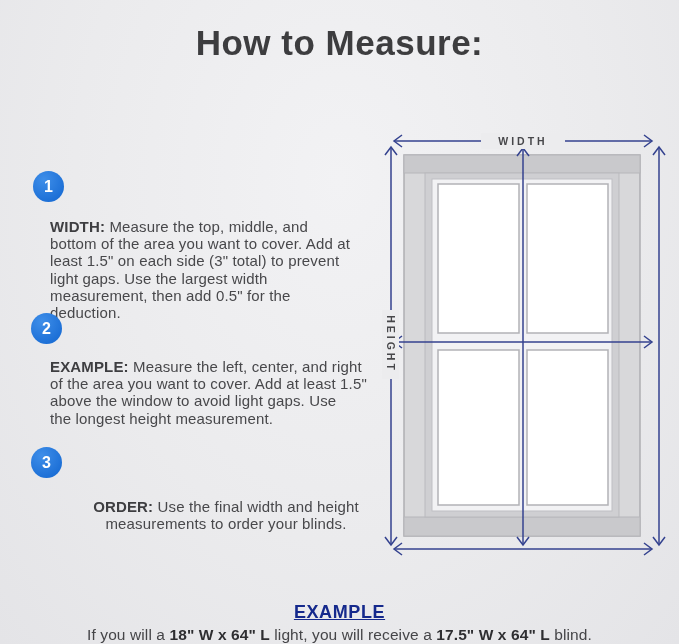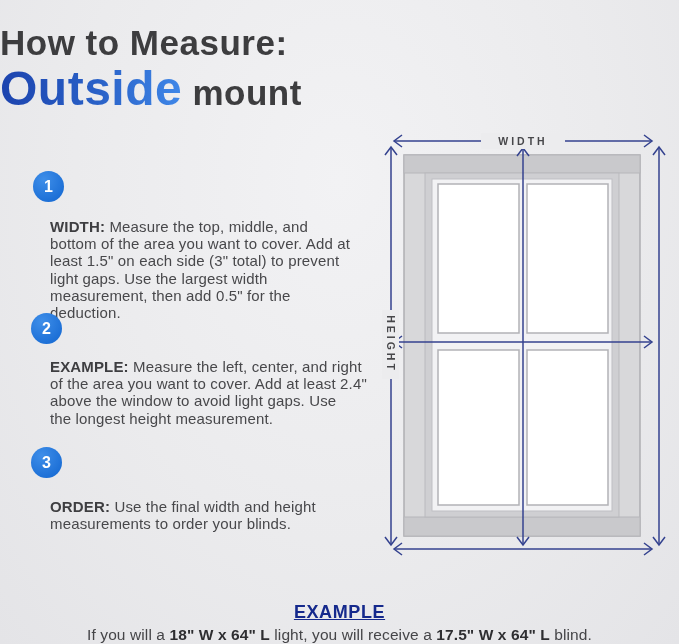--- a/index.html
+++ b/index.html
@@ -2,21 +2,21 @@
 <html><head>
 <meta charset="utf-8">
 <style>
   html,body{margin:0;padding:0;}
   body{
     width:679px;height:644px;position:relative;overflow:hidden;
     font-family:"Liberation Sans",sans-serif;
     background:radial-gradient(ellipse at 50% 28%, #f2f2f4 0%, #ebebed 55%, #e4e4e7 100%);
   }
   
-  .title{position:absolute;top:24px;left:0;width:100%;text-align:left;line-height:1.08;}
+  .title{position:absolute;top:24px;left:0;width:100%;text-align:center;line-height:1.08;}
   .title-line1{font-size:35px;font-weight:700;color:#3d3d3f;letter-spacing:0.5px;}
   .title-line2{margin-top:1px;}
   .title-highlight{
     font-size:48px;font-weight:700;letter-spacing:0.5px;color:#2563d0;
     background:linear-gradient(90deg,#1c43ae 0%,#2a62c8 55%,#3f87e8 100%);
     -webkit-background-clip:text;background-clip:text;
   }
   @supports ((-webkit-background-clip:text) or (background-clip:text)){
     .title-highlight{color:transparent;-webkit-text-fill-color:transparent;}
   }
@@ -32,52 +32,51 @@
   .badge-2{left:31px;top:313px;}
   .badge-3{left:31px;top:447px;}
   .step-text{
     position:absolute;left:38px;width:352px;
     font-size:15px;line-height:17.2px;color:#48484b;letter-spacing:0.15px;
     white-space:pre-line;margin:12px;
   }
   .step-text strong{color:#3e3e41;font-weight:700;}
   .text-1{top:206px;}
   .text-2{top:346px;}
-  .text-3{top:486px;}
+  .text-3{top:486px;text-align:center;}
   
   .diagram-svg{position:absolute;left:0;top:0;}
   
   .example{position:absolute;top:602px;left:0;width:100%;text-align:center;}
   .example-heading{font-size:18px;font-weight:700;letter-spacing:0.6px;color:#15298c;margin:0 0 3px 0;text-decoration:underline;}
   .example-line{font-size:15.5px;color:#454548;margin:0;letter-spacing:0.1px;}
   .example-line strong{color:#2e2e31;font-weight:700;}
 </style>
 </head>
 <body>
 
 <div class="title">
   <div class="title-line1">How to Measure:</div>
-  <div class="title-line2"><span class="title-highlight">Outside</span><span class="title-suffix"> mount</span></div>
 </div>
 
 <div class="step-badge badge-1">
     <span>1</span>
   </div>
 <p class="step-text text-1"><strong>WIDTH:</strong> <span>Measure the top, middle, and
 bottom of the area you want to cover. Add at
 least 1.5" on each side (3" total) to prevent
 light gaps. Use the largest width
 measurement, then add 0.5" for the
 deduction.</span></p>
 
 <div class="step-badge badge-2">
     <span>2</span>
   </div>
 <p class="step-text text-2"><strong>EXAMPLE:</strong> <span>Measure the left, center, and right
-of the area you want to cover. Add at least 2.4"
+of the area you want to cover. Add at least 1.5"
 above the window to avoid light gaps. Use
 the longest height measurement.</span></p>
 
 <div class="step-badge badge-3">
     <span>3</span>
   </div>
 <p class="step-text text-3"><strong>ORDER:</strong> <span>Use the final width and height
 measurements to order your blinds.</span></p>
 
 <svg class="diagram-svg" width="679" height="644" viewBox="0 0 679 644">

